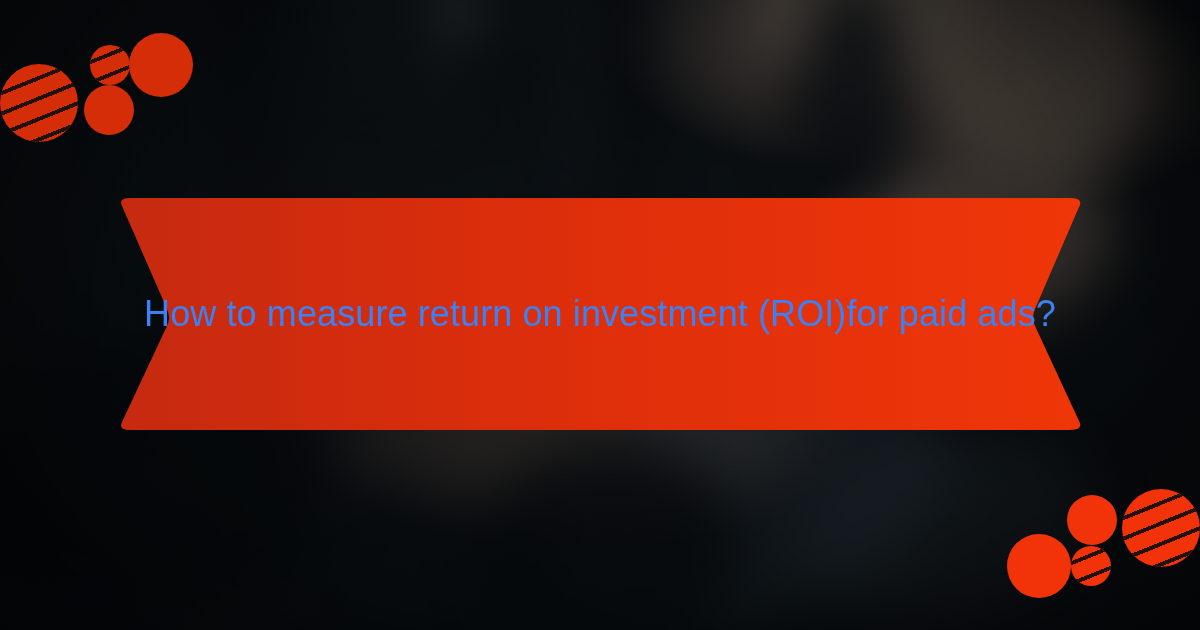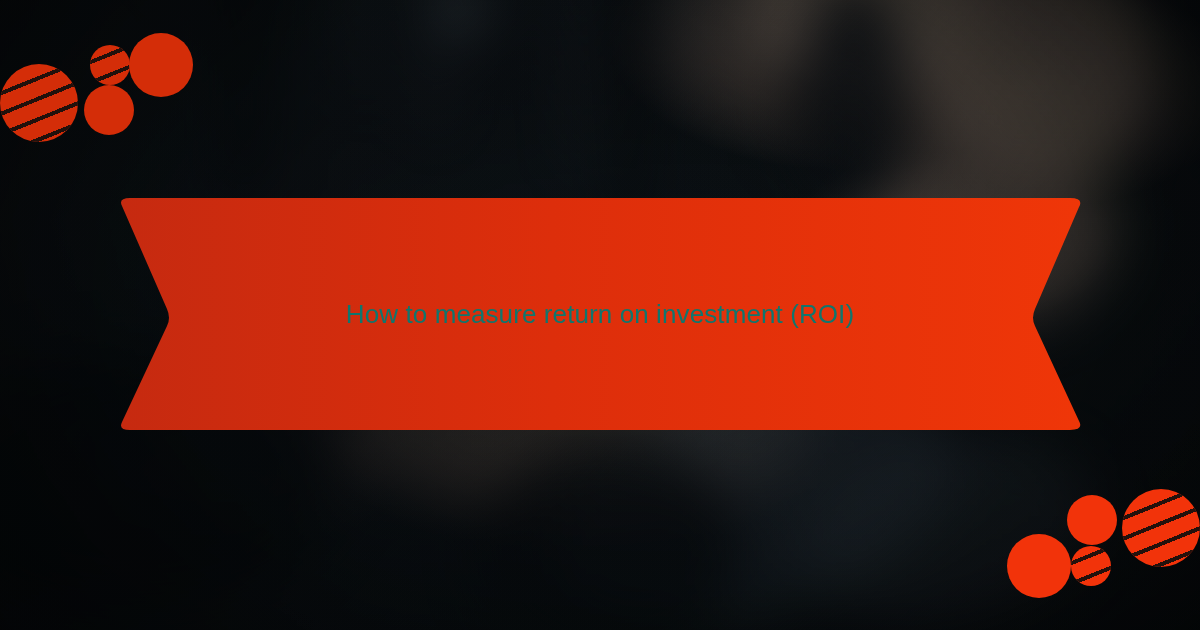--- a/index.html
+++ b/index.html
@@ -109,22 +109,22 @@
     position: absolute;
     left: 0;
     top: 0;
     width: 100%;
     height: 100%;
     display: flex;
     flex-direction: row;
     align-items: center;
     justify-content: center;
     text-align: center;
-    color: #0f766e;
-    font-size: 26px;
+    color: #3b82f6;
+    font-size: 36px;
     line-height: 1.42;
     font-weight: 400;
     letter-spacing: 0.1px;
     -webkit-font-smoothing: antialiased;
     padding: 0 70px;
     box-sizing: border-box;
   }
   #banner-text .line {
     display: block;
     white-space: nowrap;
@@ -206,16 +206,17 @@
                Q 974,234 960,234
                L 20,234
                Q 8,234 12,226
                L 57,130
                Q 61,122 57,113
                Z" fill="url(#ribbonGrad)"></path>
     </svg>
 
     <div id="banner-text">
       <span class="line">How to measure return on investment (ROI)</span>
+      <span class="line">for paid ads?</span>
     </div>
   </div>
 
 </div>
 
 </body></html>

